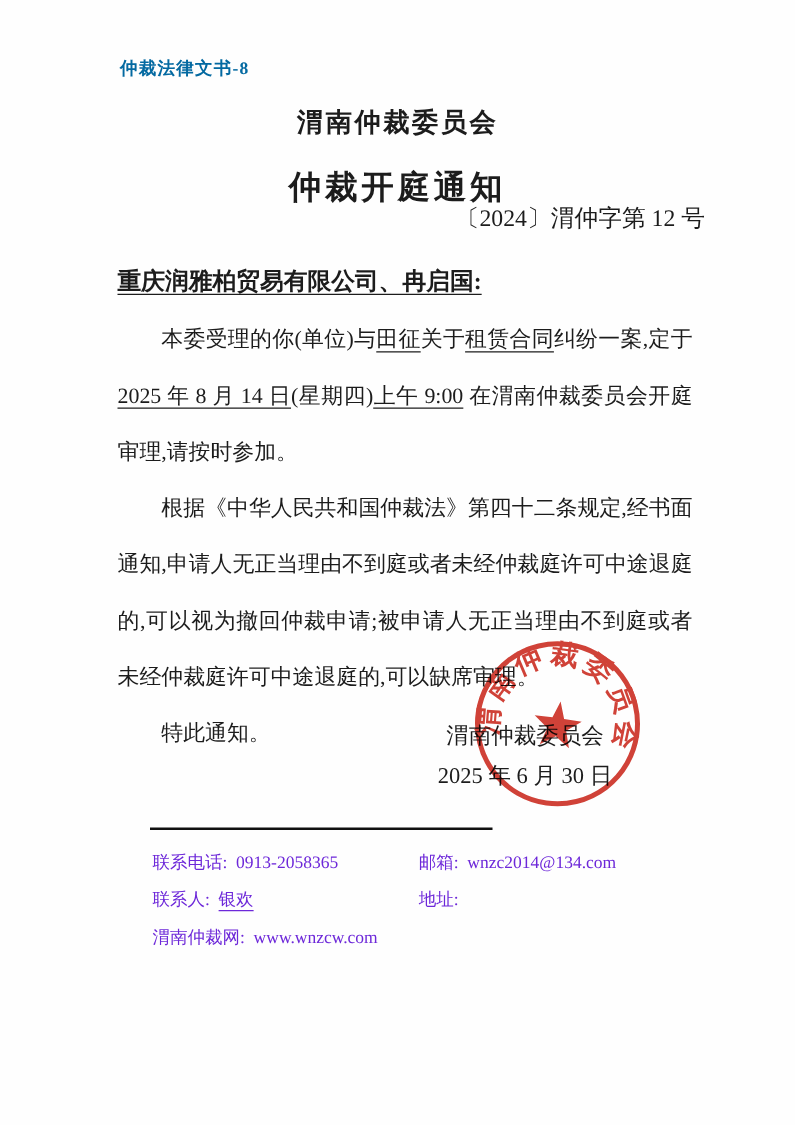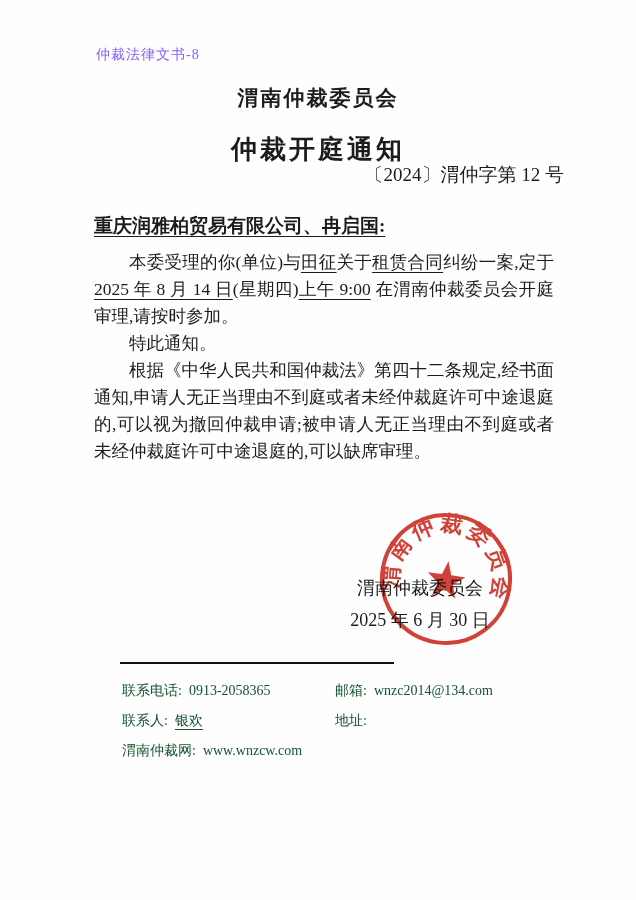--- a/index.html
+++ b/index.html
@@ -7,21 +7,21 @@
     width:636px; height:900px;
     background:#ffffff;
     font-family:"Liberation Serif","DejaVu Serif",serif;
   }
   .page {
     position:relative; width:636px; height:900px;
     background:#fefefe; overflow:hidden; color:#1c1c1c;
   }
   .doc-code {
     position:absolute; left:96px; top:46px;
-    font-size:14px; letter-spacing:1px; color:#8b5cf6;
+    font-size:14px; letter-spacing:1px; color:#0369a1;font-weight:bold;
   }
   .org-title {
     position:absolute; left:0; right:0; top:84px;
     text-align:center; font-size:21px; font-weight:bold; letter-spacing:2px;
   }
   .doc-title {
     position:absolute; left:0; right:0; top:112px;
     text-align:center; font-size:26px; font-weight:bold; letter-spacing:3px;margin-top:20px;
   }
   .case-number {
@@ -36,21 +36,21 @@
     font-size:19px; font-weight:bold; line-height:36px;
   }
   .u {
     text-decoration:underline;
     text-underline-offset:4px;
     text-decoration-thickness:1px;
     font-family:Liberation Serif, serif;
   }
   .para {
     margin:0; text-indent:2em;
-    font-size:17.5px; line-height:27px;
+    font-size:17.5px; line-height:45px;
     text-align:justify; text-justify:inter-ideograph;
   }
   .para.first { margin-top:5px; }
   .seal {
     position:absolute; left:376px; top:509px;
     width:140px; height:140px;
     mix-blend-mode:multiply; opacity:.92;
     pointer-events:none;
   }
   .seal-text {
@@ -60,21 +60,21 @@
   .signature {
     position:absolute; left:340px; top:572px; width:160px;
     text-align:center; font-size:18px; line-height:32px;
   }
   .footer-line {
     position:absolute; left:120px; top:662px;
     width:274px; height:2px; background:#111;
   }
   .footer {
     position:absolute; left:122px; top:676px; width:430px;
-    font-size:14px; color:#14532d;
+    font-size:14px; color:#6d28d9;
   }
   .footer-row { display:flex; line-height:30px; }
   .fcell-left { width:213px; display:flex; }
   .fcell-right { flex:1; display:flex;text-align:center; }
   .flabel { margin-right:7px; white-space:nowrap; }
   .fvalue { white-space:nowrap; }
 </style>
 </head>
 <body>
 
@@ -86,23 +86,23 @@
   <div class="doc-title">仲裁开庭通知</div>
   <div class="case-number">〔2024〕渭仲字第 12 号</div>
 
   <div class="body-block">
     <div class="addressee">
       <span class="u">重庆润雅柏贸易有限公司、冉启国:</span>
     </div>
 
     <p class="para first"><span>本委受理的你(单位)与</span><span class="u">田征</span><span>关于</span><span class="u">租赁合同</span><span>纠纷一案,定于 </span><span class="u">2025 年 8 月 14 日</span><span>(星期四)</span><span class="u">上午 9:00</span><span> 在渭南仲裁委员会开庭审理,请按时参加。</span></p>
 
+    <p class="para">根据《中华人民共和国仲裁法》第四十二条规定,经书面通知,申请人无正当理由不到庭或者未经仲裁庭许可中途退庭的,可以视为撤回仲裁申请;被申请人无正当理由不到庭或者未经仲裁庭许可中途退庭的,可以缺席审理。</p>
+
     <p class="para">特此通知。</p>
-
-    <p class="para">根据《中华人民共和国仲裁法》第四十二条规定,经书面通知,申请人无正当理由不到庭或者未经仲裁庭许可中途退庭的,可以视为撤回仲裁申请;被申请人无正当理由不到庭或者未经仲裁庭许可中途退庭的,可以缺席审理。</p>
   </div>
 
   <div class="signature">
     <div>渭南仲裁委员会</div>
     <div>2025 年 6 月 30 日</div>
   </div>
 
   <svg class="seal" viewBox="0 0 140 140" aria-hidden="true">
     <g transform="rotate(8 70 70)">
       <circle cx="70" cy="70" r="64" fill="none" stroke-width="4" stroke="#cd3227"></circle>

